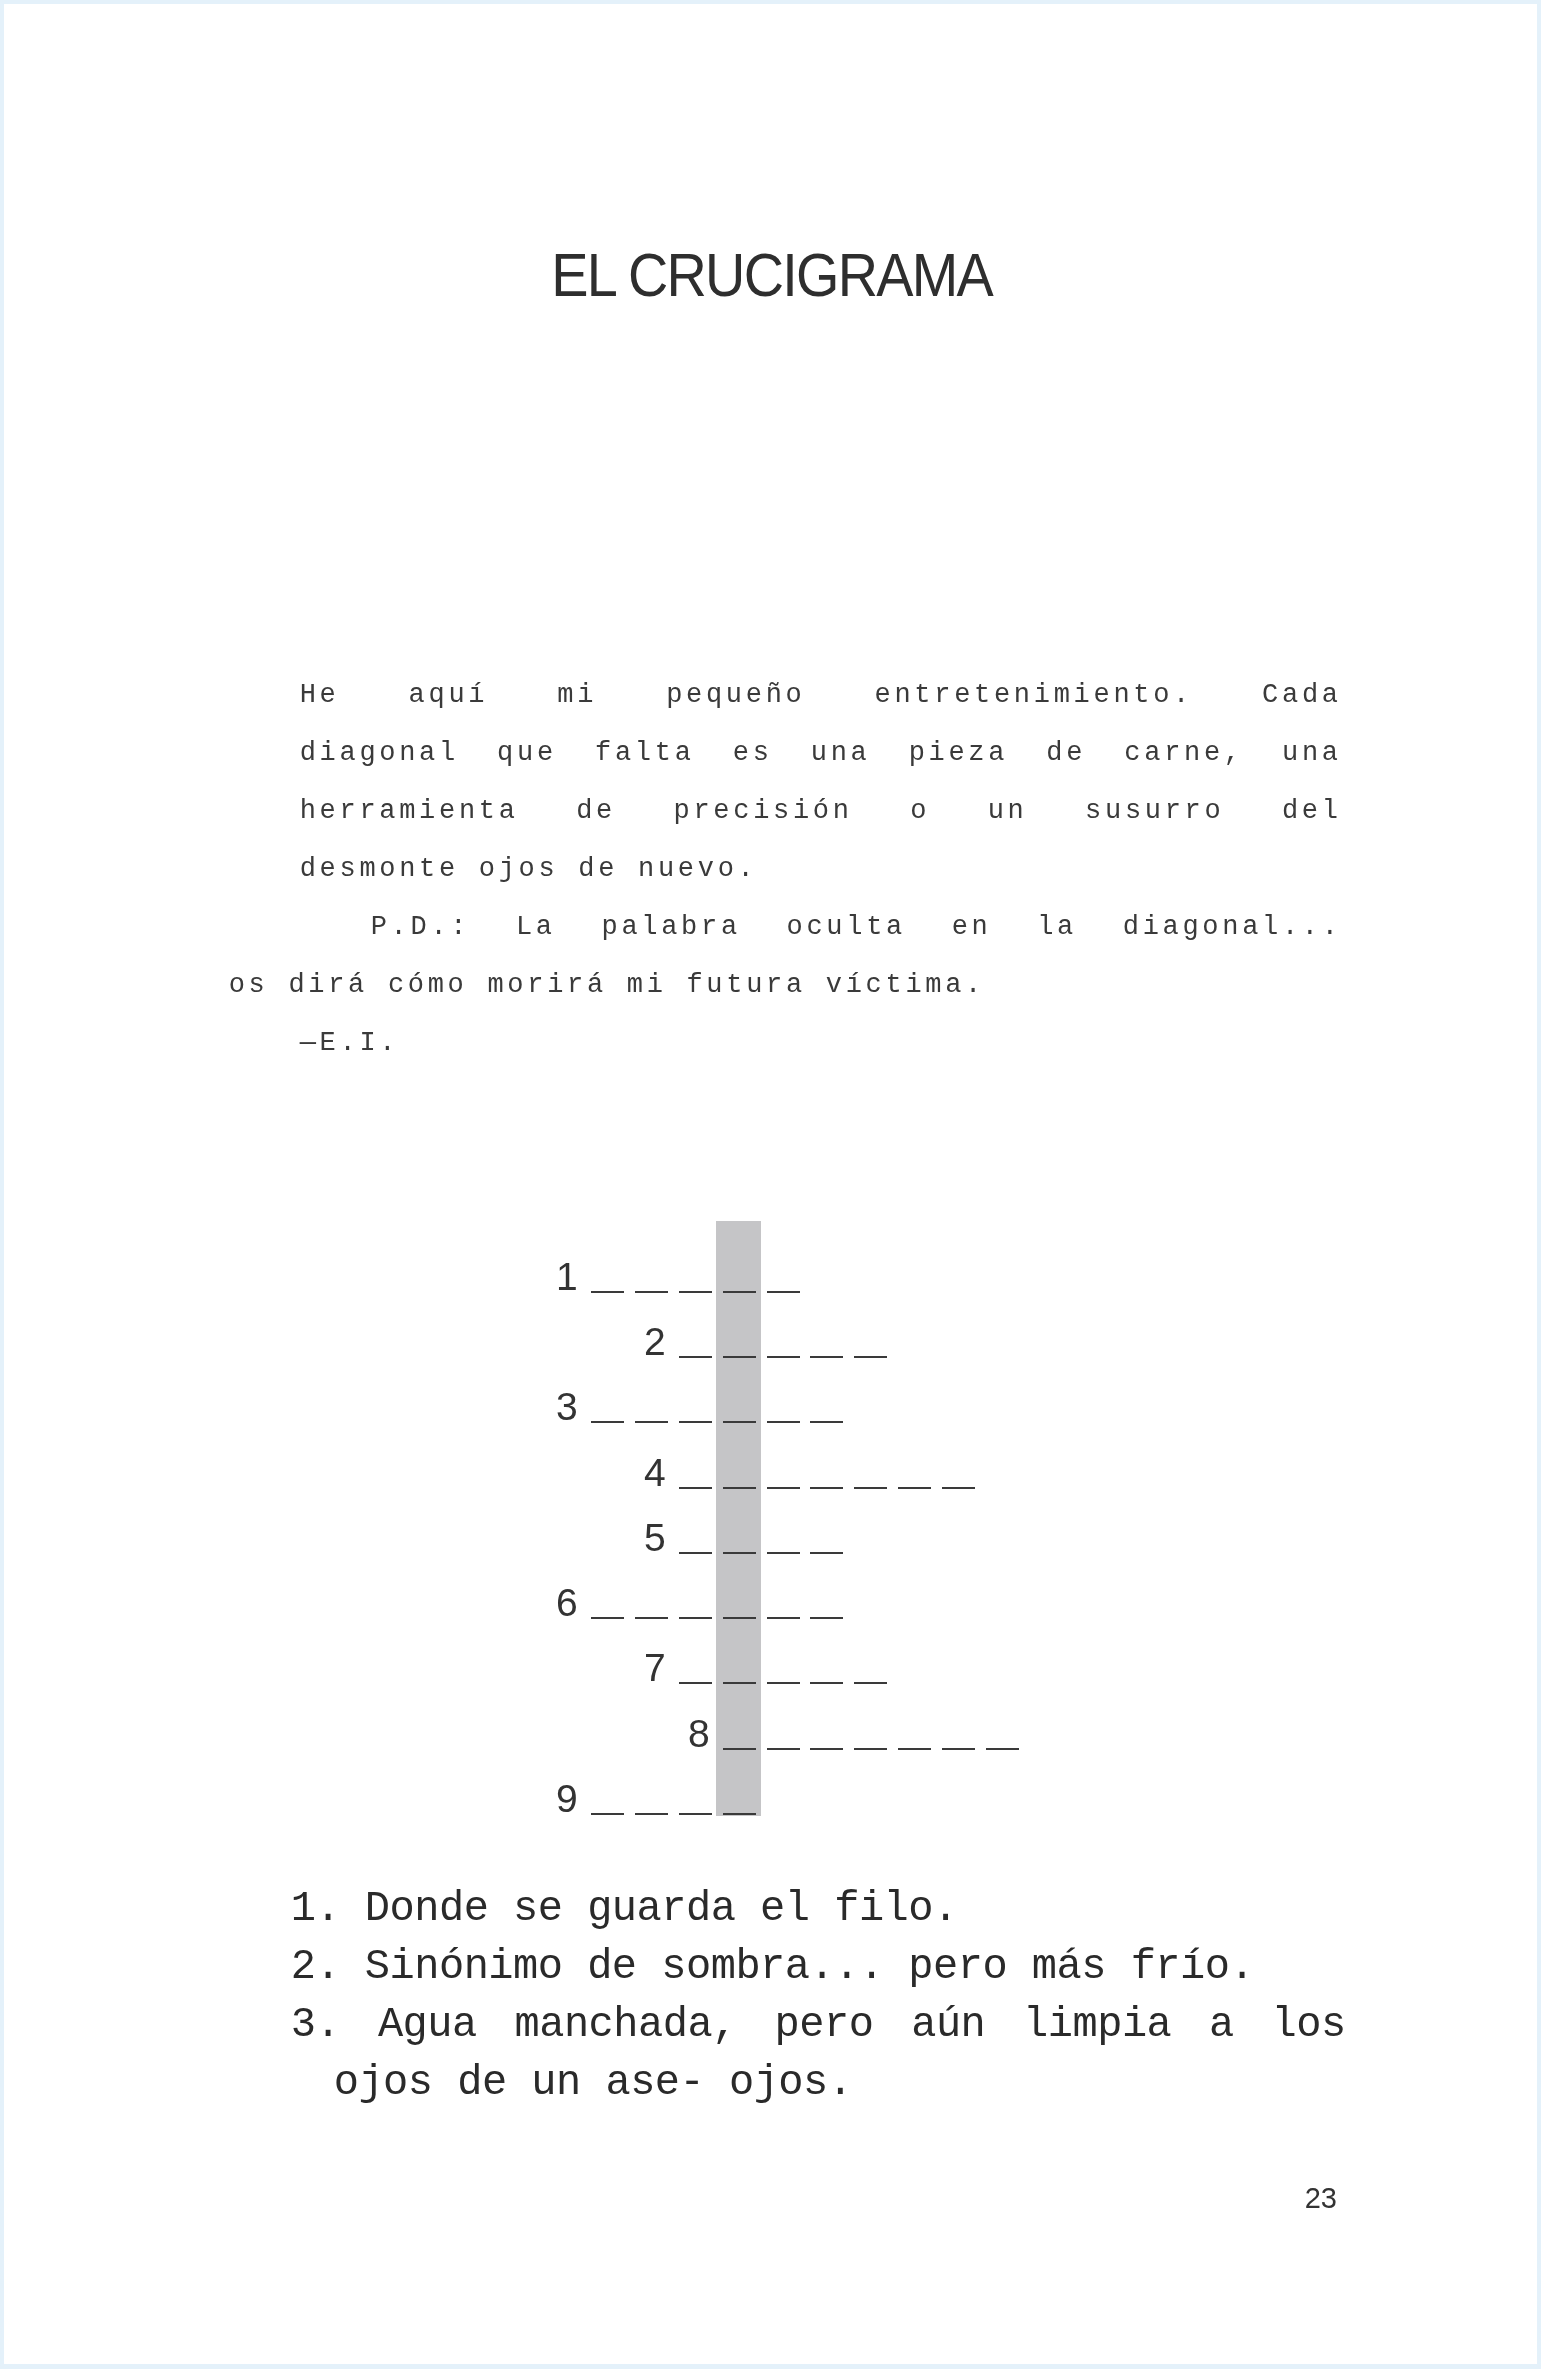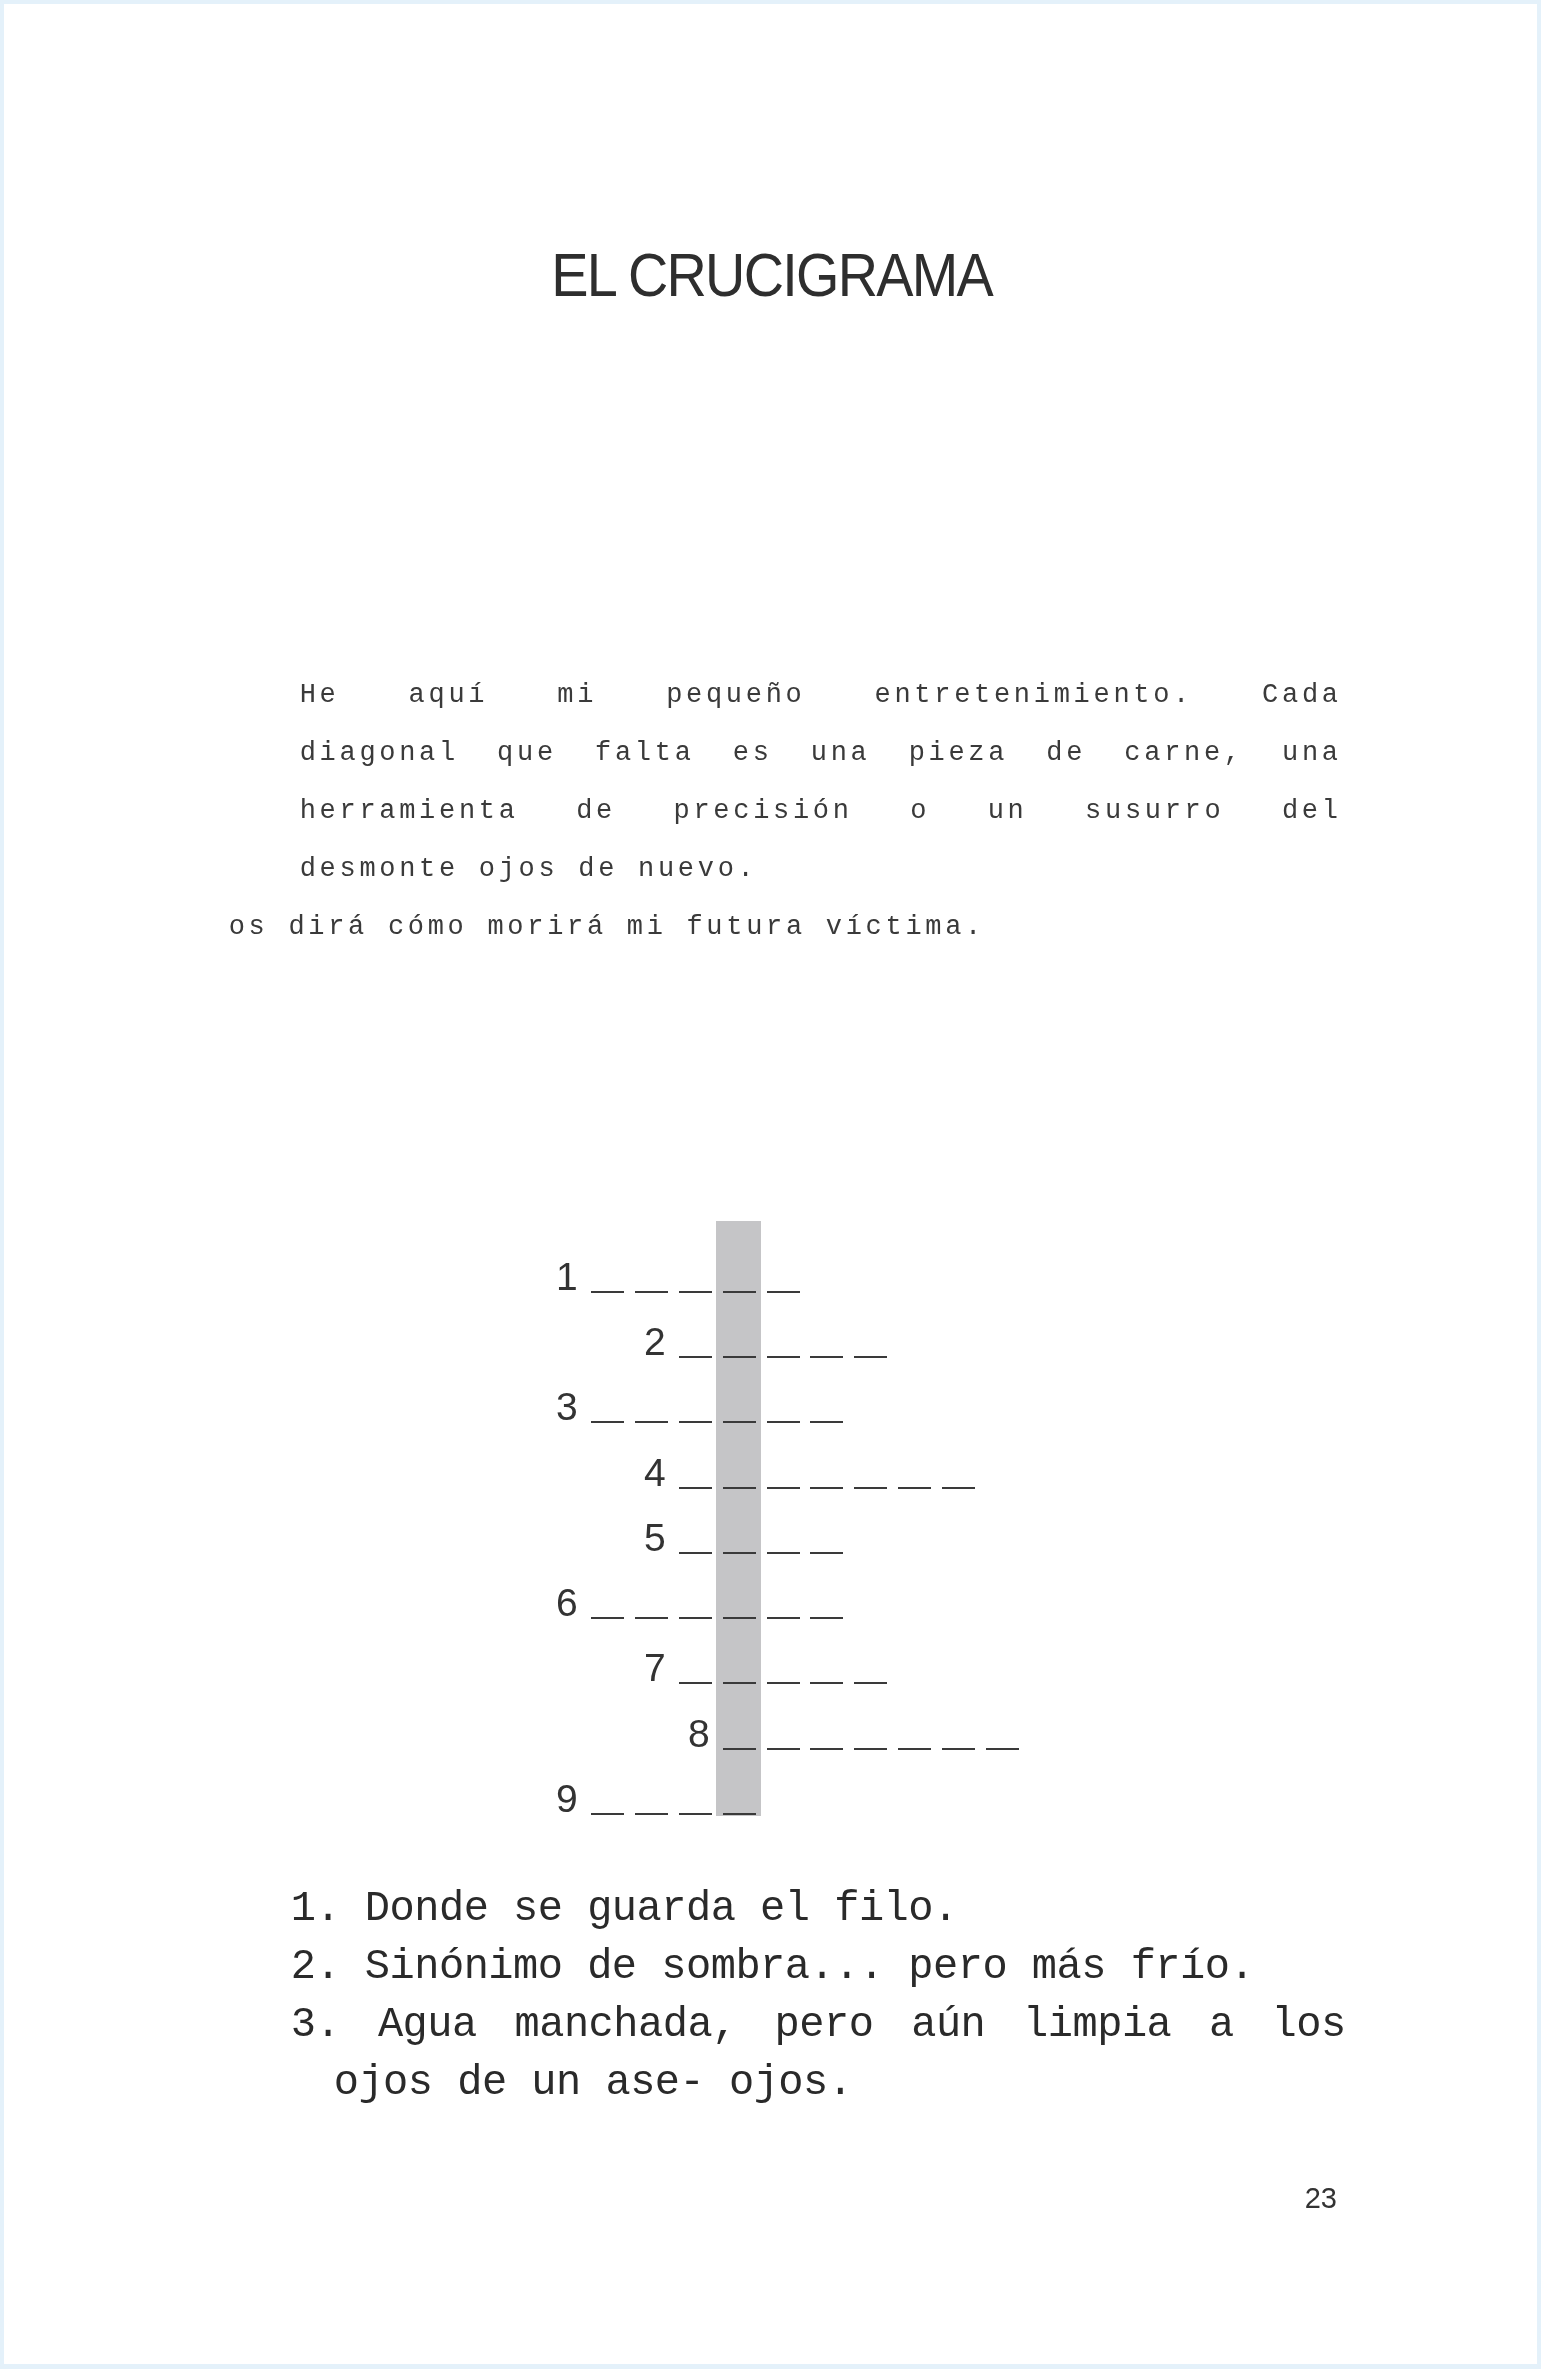--- a/index.html
+++ b/index.html
@@ -156,22 +156,24 @@
   <h1 class="title">EL CRUCIGRAMA</h1>
 
   <div class="letter">
     <p>
       <span class="line">He aquí mi pequeño entretenimiento. Cada</span>
       <span class="line">diagonal que falta es una pieza de carne, una</span>
       <span class="line">herramienta de precisión o un susurro del</span>
       <span class="line last">desmonte ojos de nuevo.</span>
     </p>
     <p class="ps">
+      <span class="ps-line">P.D.: La palabra oculta en la diagonal...</span>
       <span class="ps-line2" style="margin-left:-71px">os dirá cómo morirá mi futura víctima.</span>
     </p>
+    <p class="signature">—E.I.</p>
   </div>
 
   <div class="crossword" id="crossword">
     <div class="diag-column" style="background: rgb(197, 197, 199);"></div>
   <div class="cw-row" style="top: 1253px; left: 0px;">
         <span class="cw-num" style="left: 546px;">1</span>
         <span class="cw-cell" style="left: 587px;"></span>
         <span class="cw-cell" style="left: 631px;"></span>
         <span class="cw-cell" style="left: 675px;"></span>
         <span class="cw-cell" style="left: 719px;"></span>

